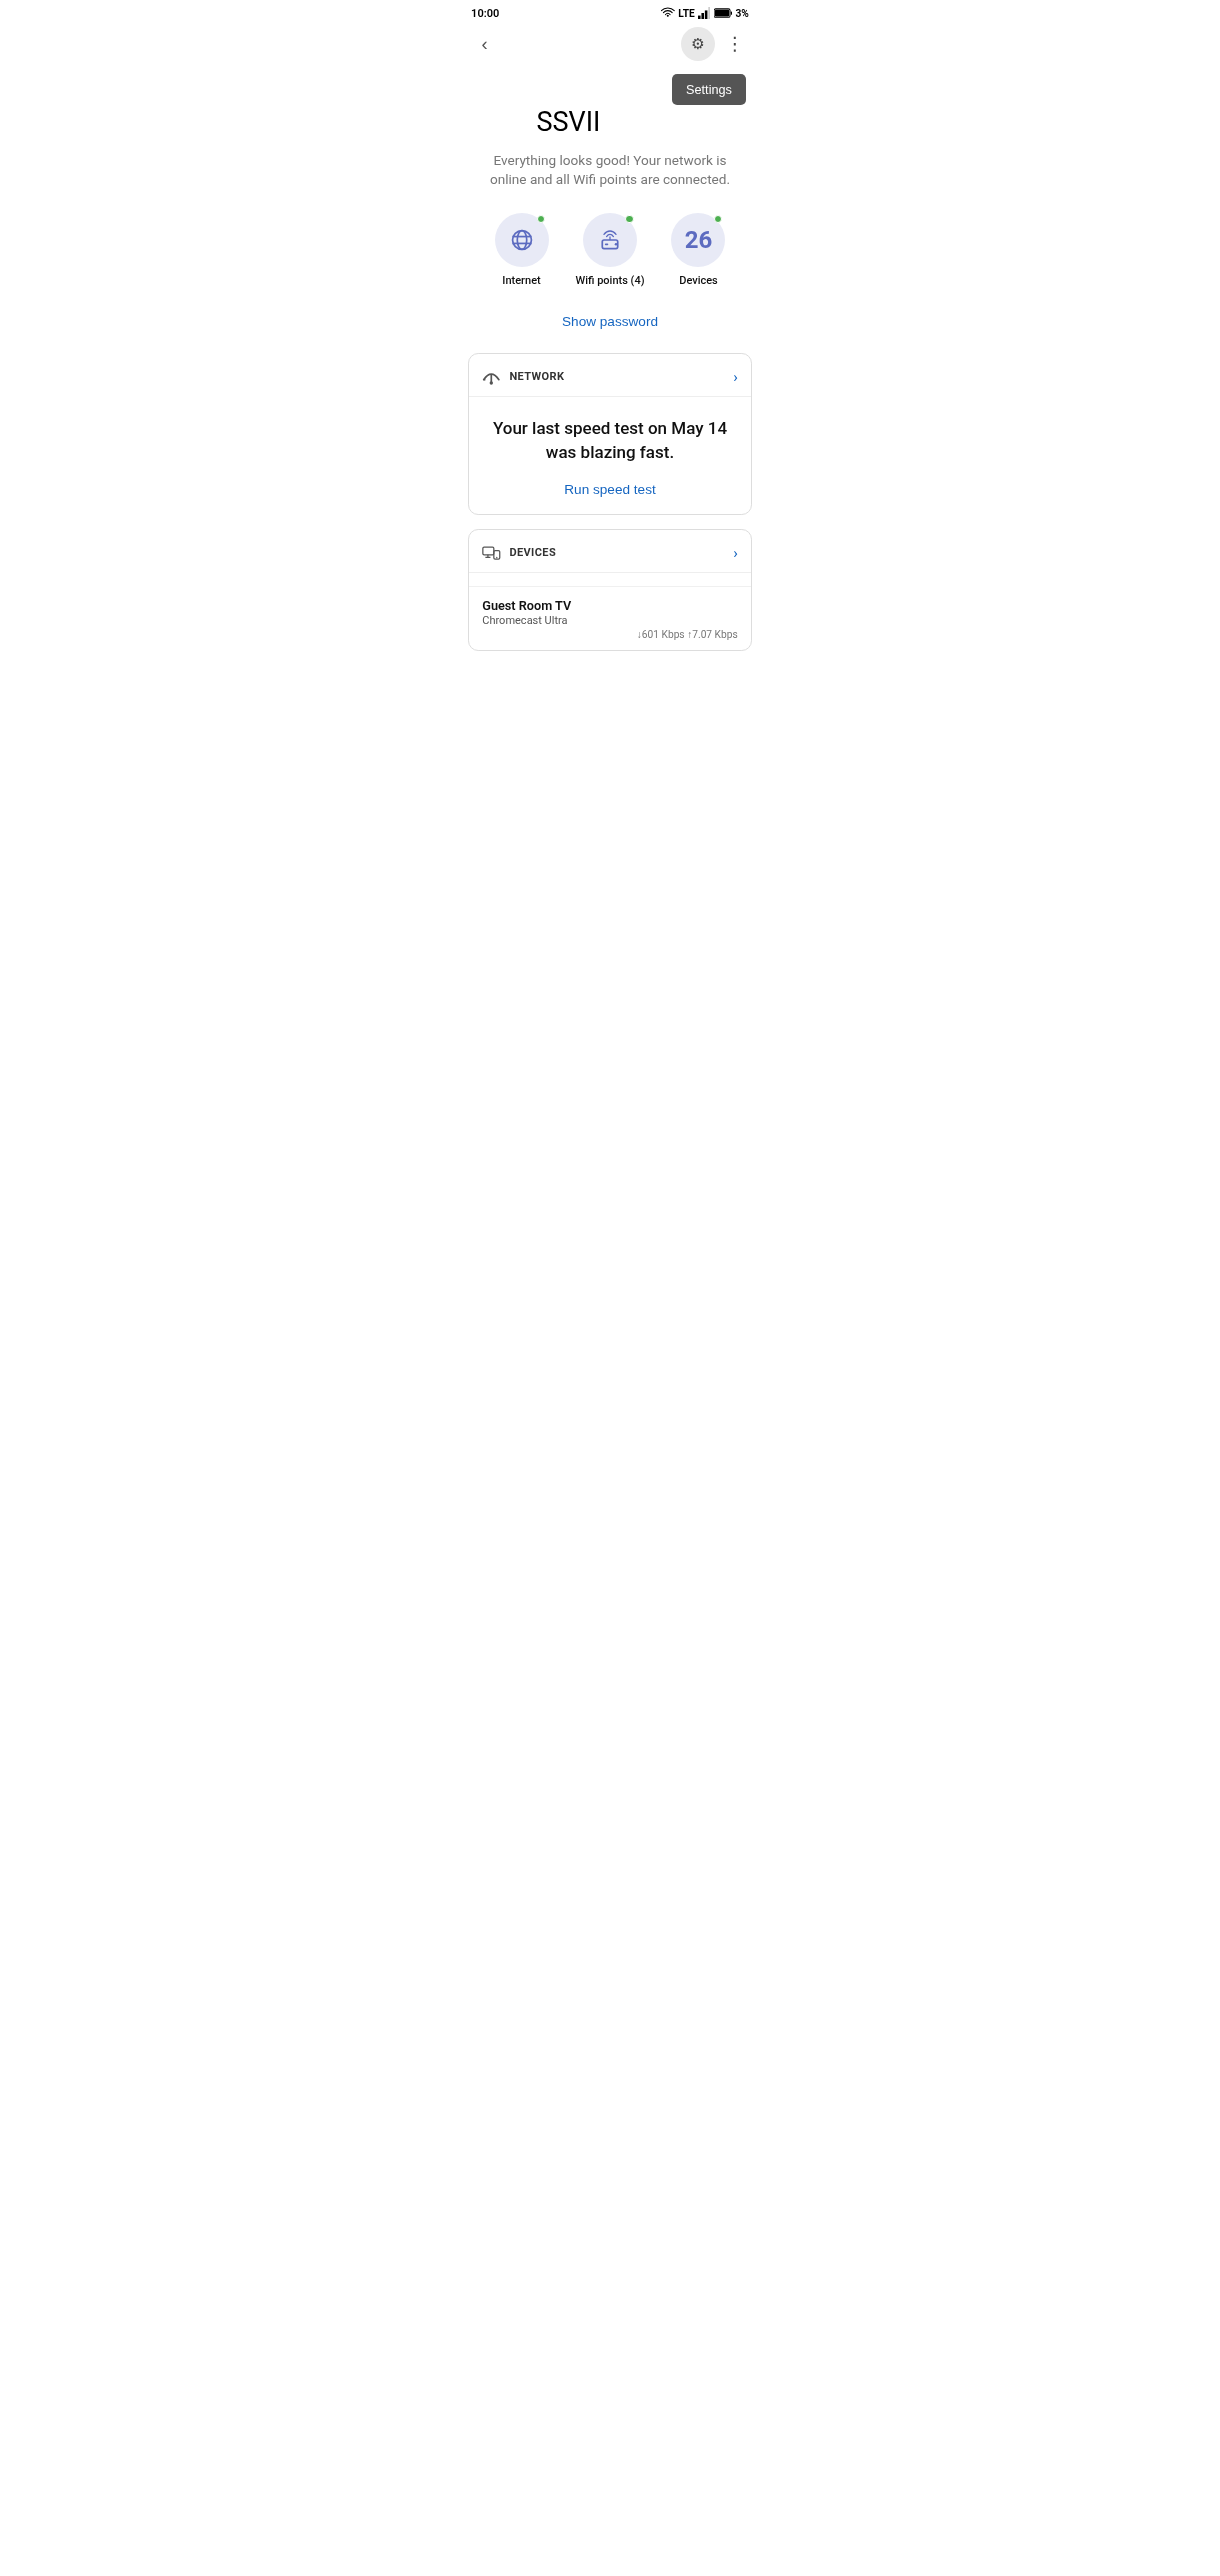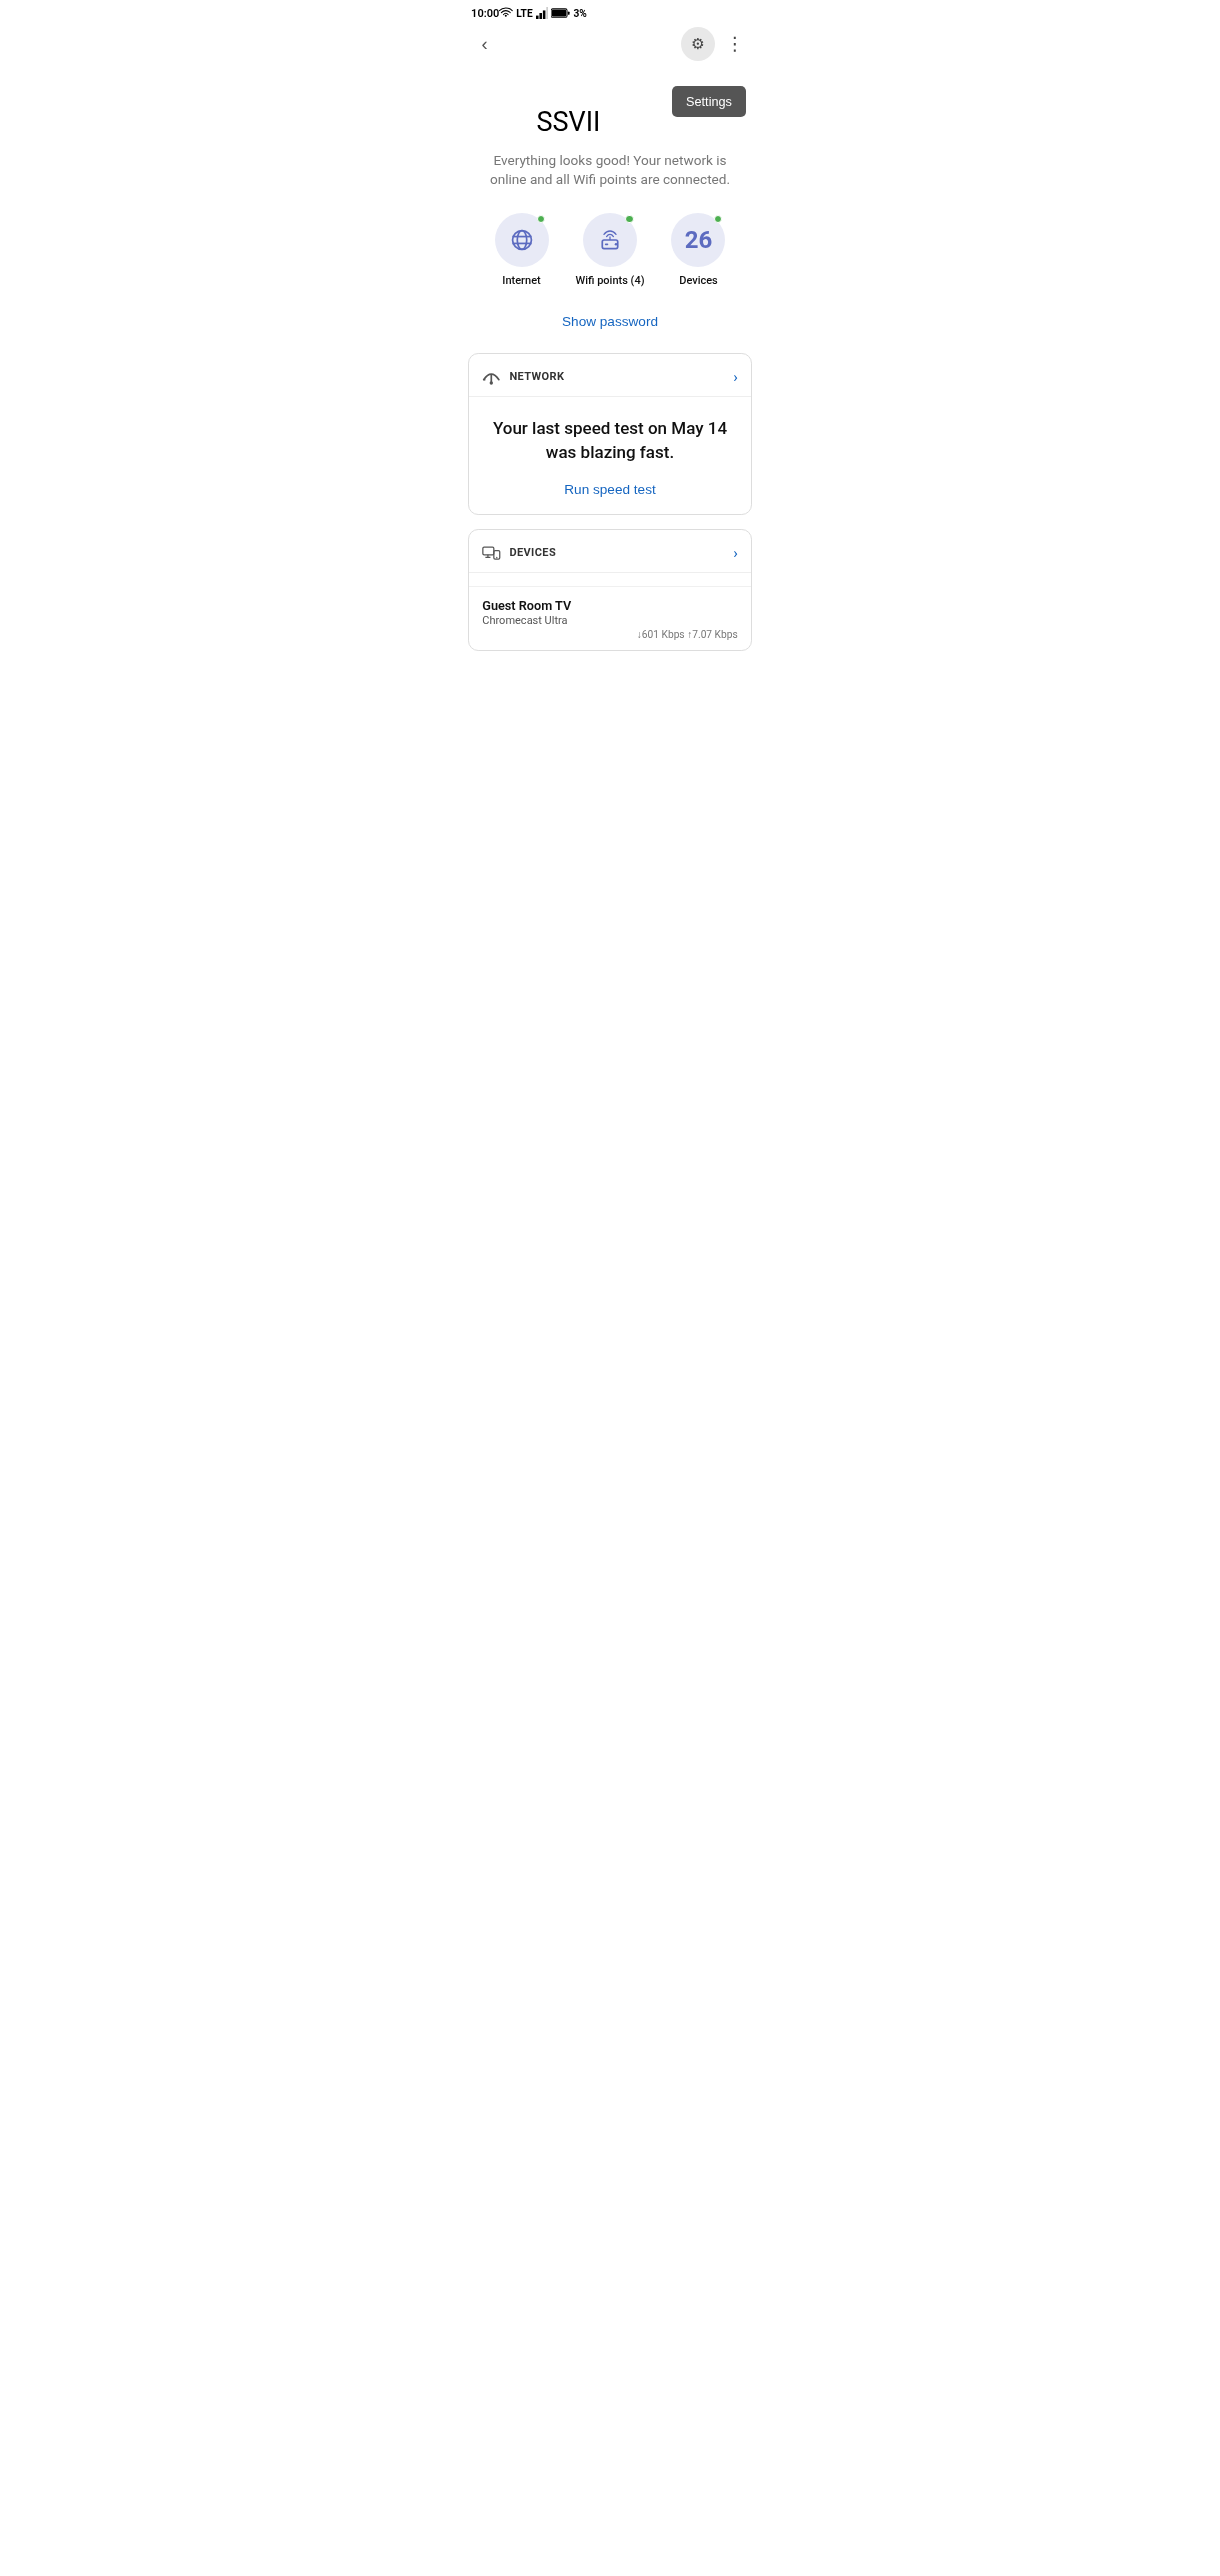--- a/index.html
+++ b/index.html
@@ -10,20 +10,21 @@
       background: #ffffff;
       width: 305px;
       min-height: 644px;
       margin: 0 auto;
       overflow-x: hidden;
     }
 
     
     .status-bar {
       display: flex;
+      justify-content: space-between;
       align-items: center;
       padding: 6.8px 13.6px 3.4px;
       font-size: 11px;
       font-weight: 600;
     }
 
     .status-bar-right {
       display: flex;
       align-items: center;
       gap: 3.4px;
@@ -85,21 +86,20 @@
     .settings-btn {
       background: #555;
       color: #fff;
       border: none;
       border-radius: 5.1px;
       padding: 8.5px 13.6px;
       font-size: 12.7px;
       cursor: pointer;
       white-space: nowrap;
       margin-left: 10.2px;
-      margin-top: 12px;
     }
 
     .status-text {
       text-align: center;
       color: #777;
       font-size: 13.6px;
       padding: 10.2px 25.4px 17px;
       line-height: 1.4;
     }
 

